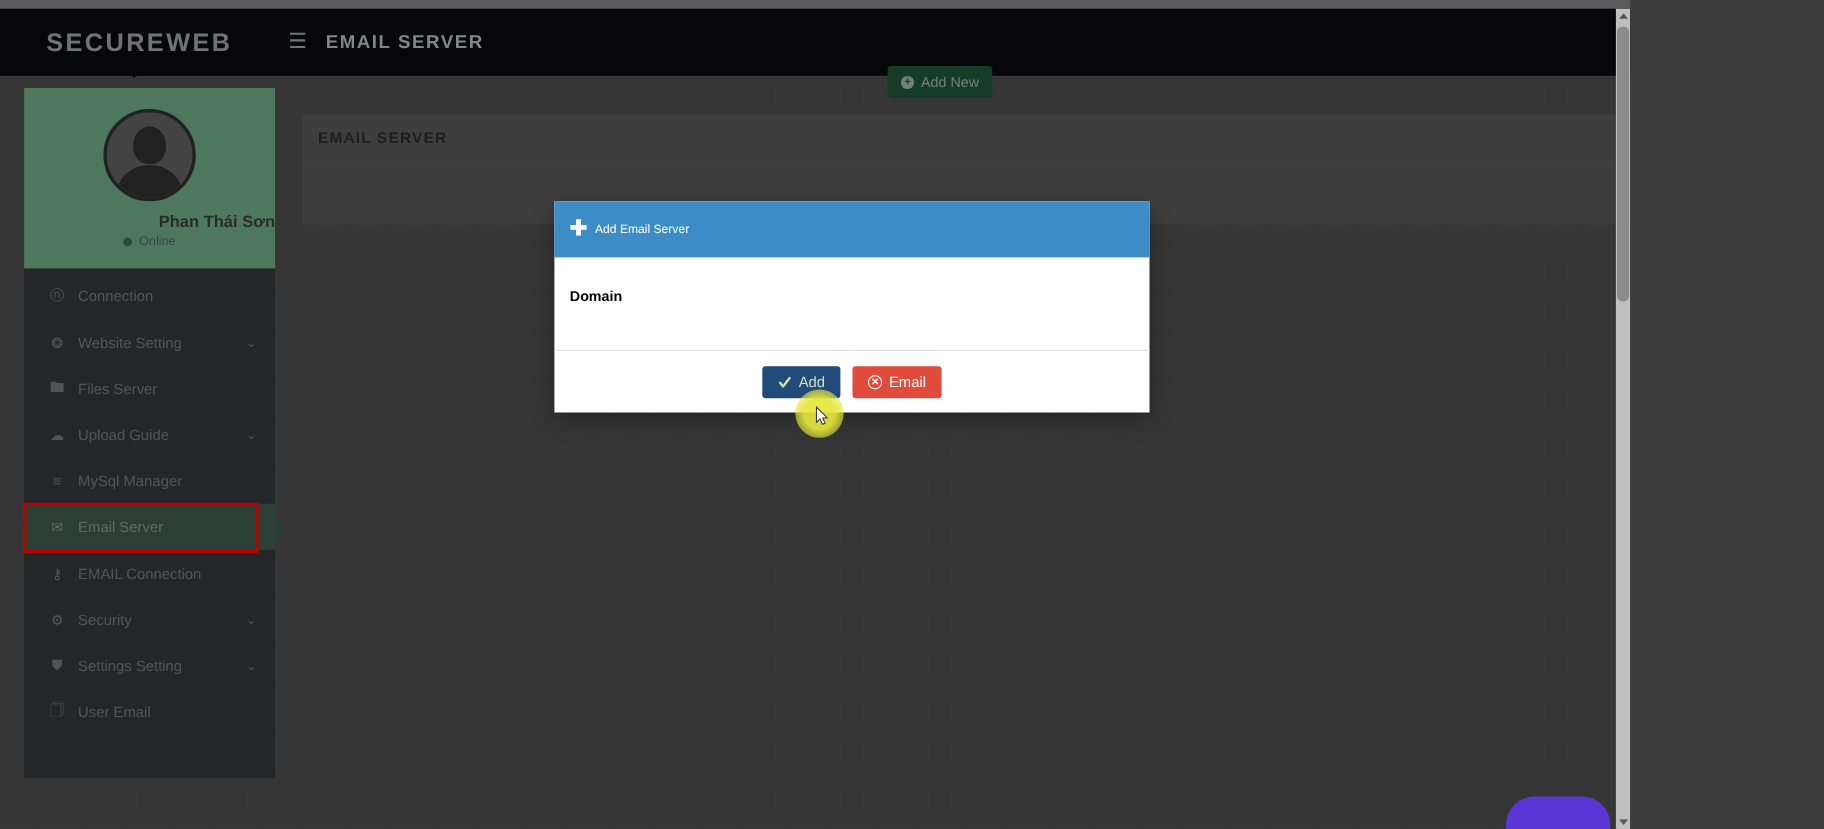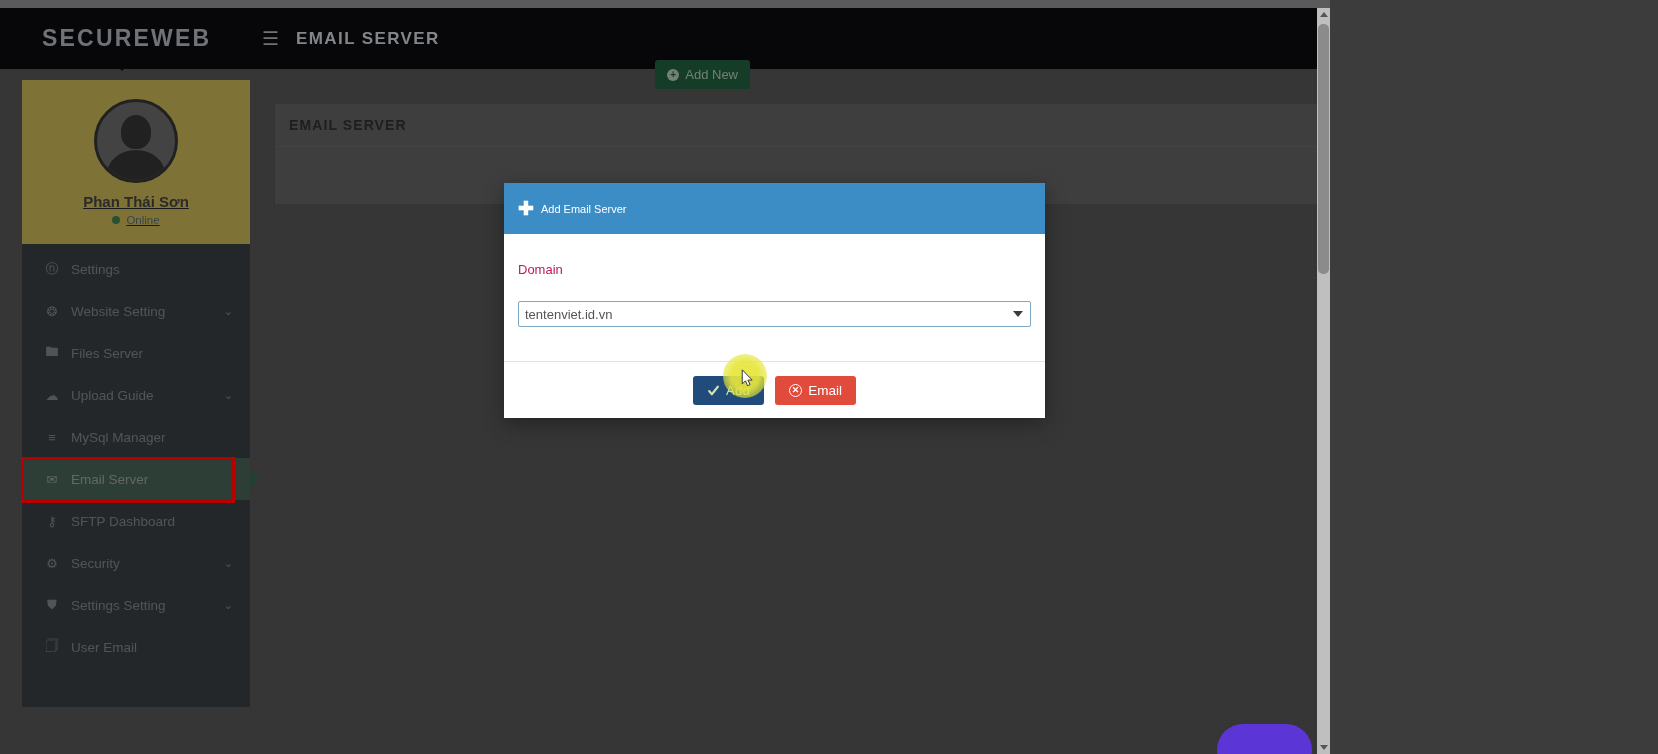--- a/index.html
+++ b/index.html
@@ -7,21 +7,21 @@
   html, body {
     width: 1658px;
     height: 754px;
     overflow: hidden;
     background: #3c3c3c;
     font-family: "Liberation Sans", sans-serif;
   }
 
   #viewport {
     position: relative;
-    width: 1330px;
+    width: 1482px;
     height: 754px;
     background: #4a4a4a;
     overflow: hidden;
   }
 
   
   .chrome-strip {
     position: absolute;
     left: 0; top: 0;
     width: 1658px; height: 8px;
@@ -119,24 +119,23 @@
   .sidebar-overlay {
     position: absolute;
     inset: 0;
     background: rgba(80,80,80,.45);
     pointer-events: none;
     z-index: 4;
   }
   .user-panel {
     position: relative;
     height: 164px;
-    background: #fde047;
+    background: #86efac;
     padding-top: 19px;
-    text-align: center;
-    text-decoration: underline;
+    text-align: right;
   }
   .avatar {
     width: 84px; height: 84px;
     margin: 0 auto;
     border-radius: 50%;
     border: 3px solid #151515;
     background: #6b6b6b;
     position: relative;
     overflow: hidden;
   }
@@ -306,24 +305,24 @@
   }
   .modal-title {
     color: #ffffff;
     font-size: 11px;
   }
   .modal-body {
     padding: 28px 14px 34px 14px;
   }
   .field-label {
     display: block;
-    color: #be185d;
+    color: #000000;
     font-size: 13px;
-    font-weight: normal;
-    margin-bottom: 24px;
+    font-weight: bold;
+    margin-bottom: 7px;
   }
   .select-wrap { position: relative; }
   .domain-select {
     width: 100%;
     height: 26px;
     border: 1px solid #7fa8c4;
     border-radius: 2px;
     background: #ffffff;
     color: #555555;
     font-size: 13px;
@@ -496,21 +495,21 @@
       </div>
       <div class="user-name">Phan Thái Sơn</div>
       <div class="user-status">
         <span class="status-dot"></span>
         <span>Online</span>
       </div>
     </div>
     <div class="menu" id="sidebar-menu">
         <div class="menu-item">
           <span class="mi-icon">ⓝ</span>
-          <span>Settings</span>
+          <span>Connection</span>
         </div>
         <div class="menu-item">
           <span class="mi-icon">❂</span>
           <span>Website Setting</span>
           <span class="caret">⌄</span>
         </div>
         <div class="menu-item">
           <span class="mi-icon">🖿</span>
           <span>Files Server</span>
         </div>
@@ -522,21 +521,21 @@
         <div class="menu-item">
           <span class="mi-icon">≡</span>
           <span>MySql Manager</span>
         </div>
         <div class="menu-item active">
           <span class="mi-icon">✉</span>
           <span>Email Server</span>
         </div>
         <div class="menu-item">
           <span class="mi-icon">⚷</span>
-          <span>SFTP Dashboard</span>
+          <span>EMAIL Connection</span>
         </div>
         <div class="menu-item">
           <span class="mi-icon">⚙</span>
           <span>Security</span>
           <span class="caret">⌄</span>
         </div>
         <div class="menu-item">
           <span class="mi-icon">⛊</span>
           <span>Settings Setting</span>
           <span class="caret">⌄</span>
@@ -553,24 +552,20 @@
 
   <div class="dim"></div>
 
   <div class="modal">
     <div class="modal-header">
       <span class="plus-glyph">✚</span>
       <span class="modal-title">Add Email Server</span>
     </div>
     <div class="modal-body">
       <label class="field-label">Domain</label>
-      <div class="select-wrap">
-        <select class="domain-select" id="domain-select"><option value="tentenviet.id.vn">tentenviet.id.vn</option></select>
-        <span class="select-arrow"></span>
-      </div>
     </div>
     <div class="modal-footer">
       <button class="btn btn-add">
         <svg width="13" height="13" viewBox="0 0 24 24" fill="none" stroke="#cfe0b5" stroke-width="4" stroke-linecap="round" stroke-linejoin="round">
           <polyline points="4,13 9,19 20,5"></polyline>
         </svg>
         <span>Add</span>
       </button>
       <button class="btn btn-cancel">
         <span class="x-circle">✕</span>

